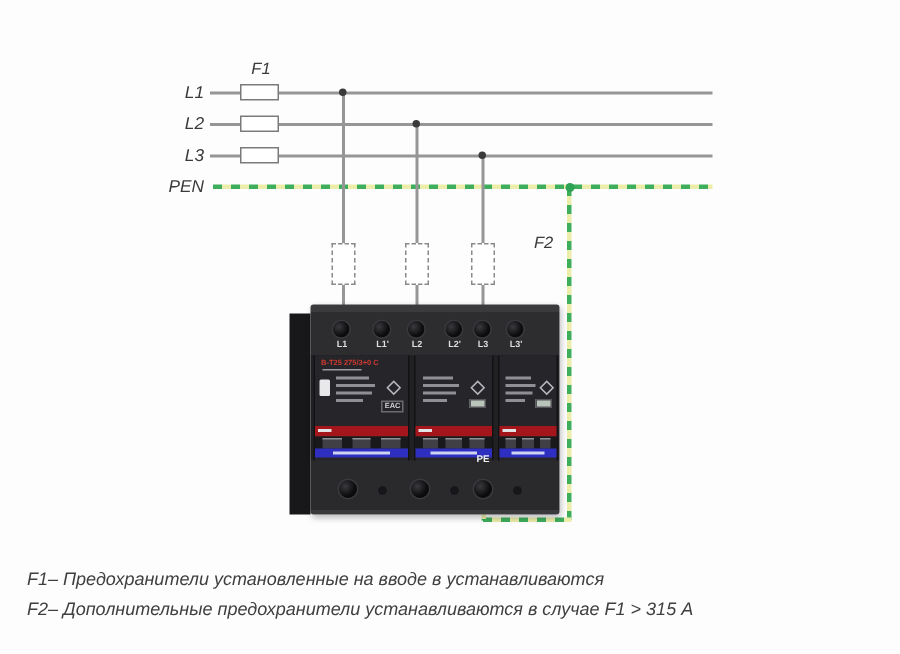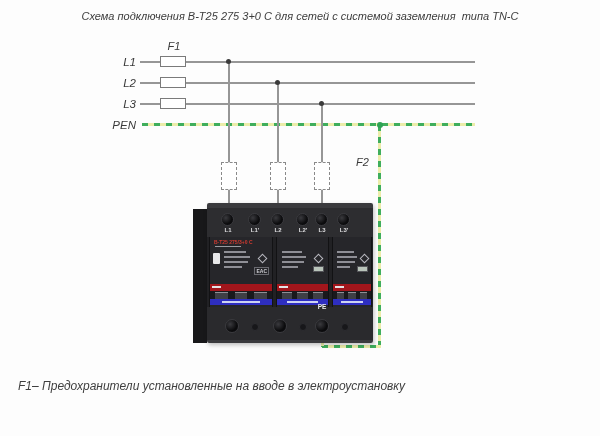--- a/index.html
+++ b/index.html
@@ -74,21 +74,20 @@
   .shole{position:absolute;width:8px;height:8px;border-radius:50%;top:120px;
          background:#17171a;border:1px solid #2c2c30;box-sizing:border-box;}
   
   .note{position:absolute;left:18px;font-style:italic;font-size:12px;color:#3f3f3f;white-space:pre;}
 </style>
 </head>
 <body>
 
 <div class="canvas">
 
-  <div class="title">Схема подключения В-Т25 275 3+0 С для сетей с системой заземления  типа TN-C</div>
 
   <div class="plabel" style="top:55px">L1</div>
   <div class="plabel" style="top:76px">L2</div>
   <div class="plabel" style="top:97px">L3</div>
   <div class="plabel" style="top:118px">PEN</div>
 
   <div class="hline" style="top:61px"></div>
   <div class="hline" style="top:82px"></div>
   <div class="hline" style="top:103px"></div>
   <div class="penline"></div>
@@ -205,15 +204,16 @@
       <div class="pelabel">PE</div>
       <div class="bhole" style="left:18px"></div>
       <div class="bhole" style="left:66px"></div>
       <div class="bhole" style="left:108px"></div>
       <div class="shole" style="left:44px"></div>
       <div class="shole" style="left:92px"></div>
       <div class="shole" style="left:134px"></div>
     </div>
   </div>
 
-  <div class="note" style="top:379px">F1– Предохранители установленные на вводе в электроустановку</div>
+  <div class="note" style="top:379px">F1– Предохранители установленные на вводе в устанавливаются</div>
+  <div class="note" style="top:399px">F2– Дополнительные предохранители устанавливаются в случае F1 &gt; 315 А</div>
 
 </div>
 
 </body></html>

